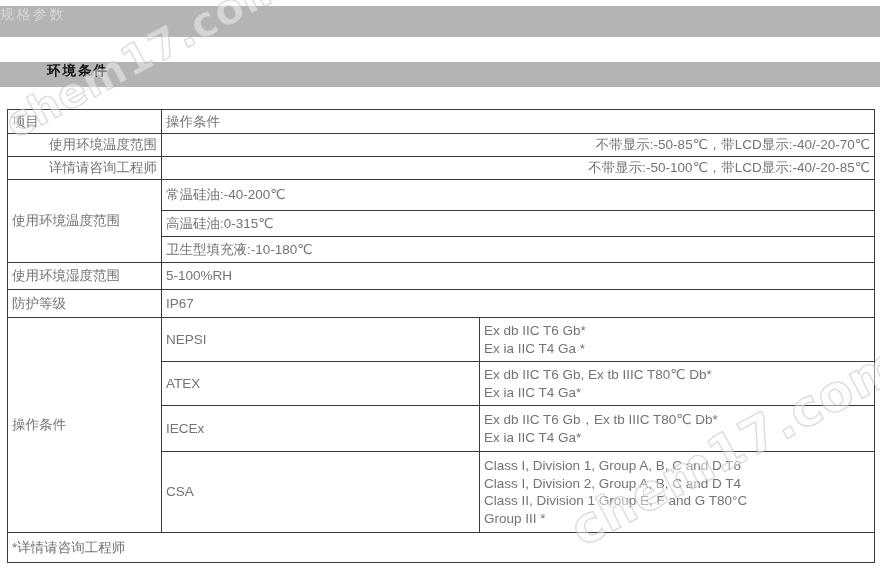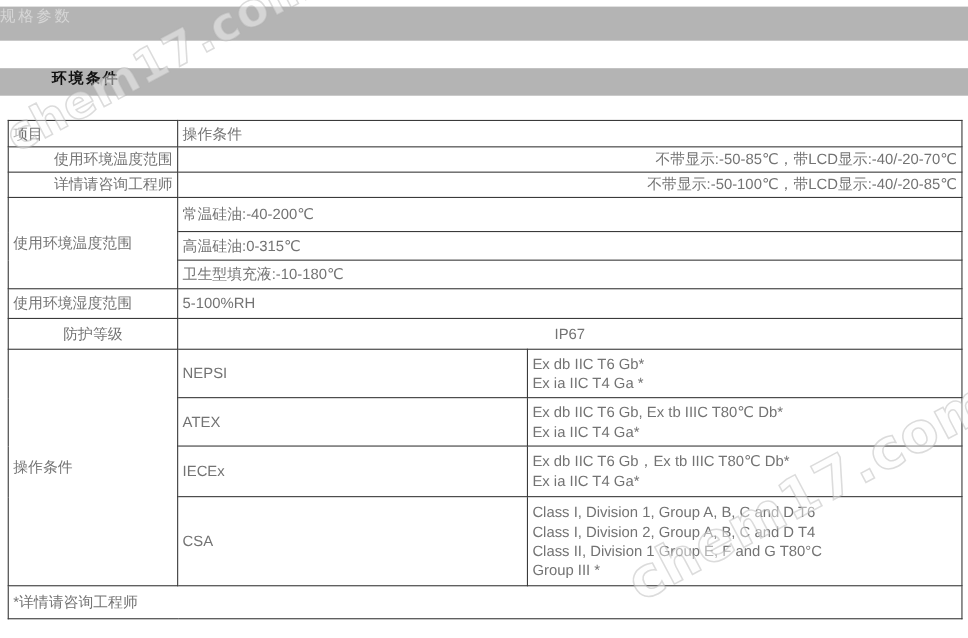--- a/index.html
+++ b/index.html
@@ -37,21 +37,21 @@
     vertical-align:middle;
     overflow:hidden;
     word-break:break-all;
   }
   td.vtop { vertical-align:top; padding-top:3px; }
   tr.r-h1  { height:24px; }
   tr.r-s23 { height:23px;text-align:right; }
   tr.r-s31 { height:31px; }
   tr.r-s26 { height:26px; }
   tr.r-s27 { height:27px;margin-top:40px; }
-  tr.r-s28 { height:28px;text-align:center; }
+  tr.r-s28 { height:28px; }
   tr.r-d44 { height:44px; }
   tr.r-d46 { height:46px; }
   tr.r-q81 { height:81px; }
   tr.r-f30 { height:30px; }
   .watermark {
     position:absolute;
     font-family:"DejaVu Sans",sans-serif;
     font-weight:bold; font-style:normal;
     white-space:nowrap; letter-spacing:1px;
     transform:rotate(-28deg); transform-origin:0 100%;

